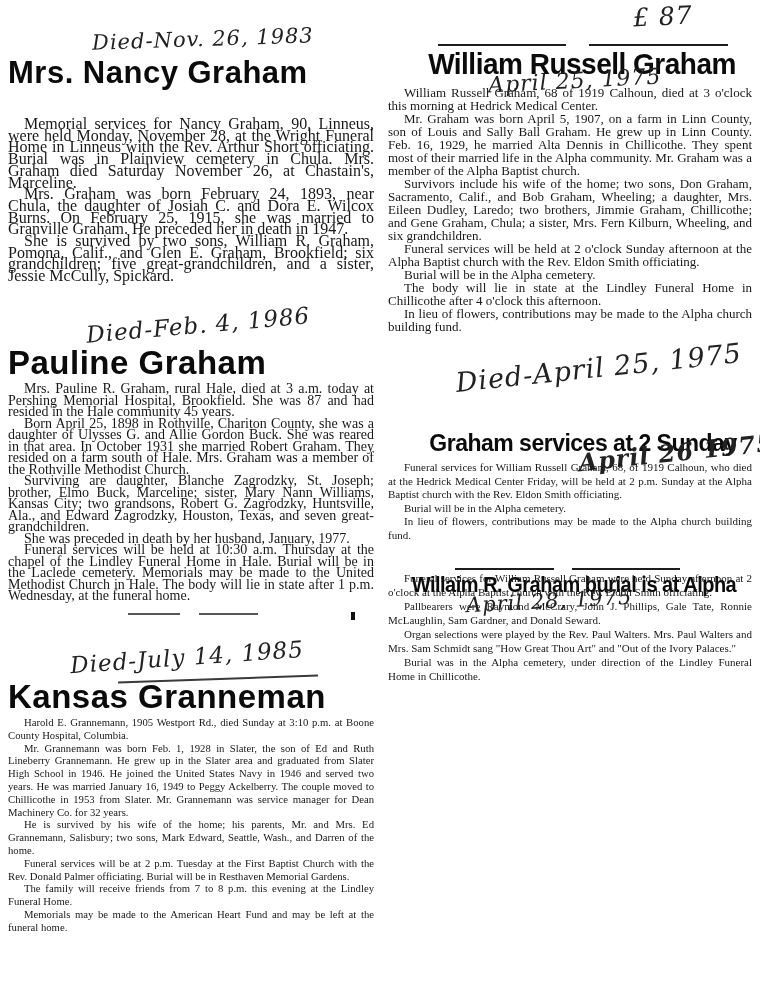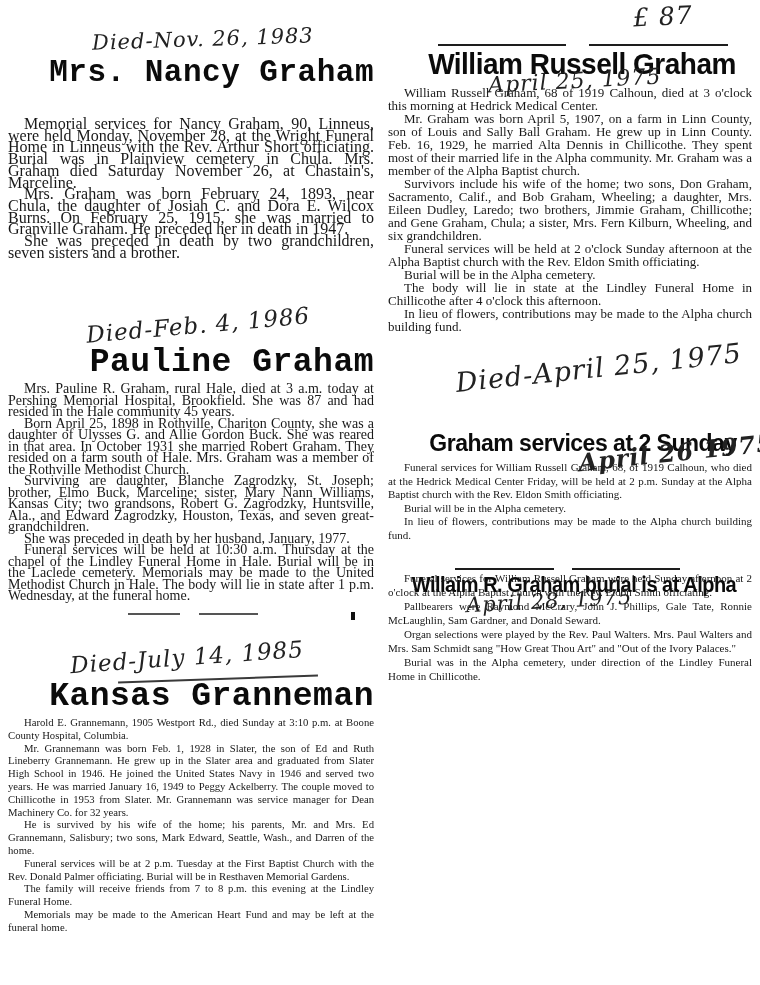--- a/index.html
+++ b/index.html
@@ -3,22 +3,22 @@
 <meta charset="utf-8">
 <style>
   html,body{margin:0;padding:0;background:#e8e8e8;}
   .page{
     position:relative;width:760px;height:985px;background:#ffffff;
     margin:0 auto;overflow:hidden;
     font-family:"Liberation Serif",serif;color:#161616;
   }
   .clip{position:absolute;}
   .headline-serif{
-    position:absolute;font-family:Liberation Mono, monospace;font-weight:bold;
-    text-align:right;color:#0b0b0b;line-height:1.0;letter-spacing:0.5px;
+    position:absolute;font-family:Liberation Sans, sans-serif;font-weight:bold;
+    text-align:left;color:#0b0b0b;line-height:1.0;letter-spacing:0.5px;
   }
   .headline-sans{
     position:absolute;font-family:"Liberation Sans",sans-serif;font-weight:bold;
     text-align:center;color:#0b0b0b;line-height:1.0;letter-spacing:-0.5px;
     transform:scaleY(1.08);
   }
   .body{
     position:absolute;text-align:justify;color:#181818;
     font-family:"Liberation Serif",serif;
   }
@@ -48,21 +48,21 @@
 <div class="page">
 
   <div class="hw" style="left:633px;top:2px;font-size:25px;transform:rotate(-3deg);">£ 87</div>
 
   <div class="clip">
     <div class="hw" style="left:92px;top:27px;font-size:21px;transform:rotate(-2deg);">Died-Nov. 26, 1983</div>
     <div class="headline-serif" style="left:8px;top:57px;width:366px;font-size:31px;">Mrs. Nancy Graham</div>
     <div class="body nancy-body">
       <p>Memorial services for Nancy Graham, 90, Linneus, were held Monday, November 28, at the Wright Funeral Home in Linneus with the Rev. Arthur Short officiating. Burial was in Plainview cemetery in Chula. Mrs. Graham died Saturday November 26, at Chastain's, Marceline.</p>
       <p>Mrs. Graham was born February 24, 1893, near Chula, the daughter of Josiah C. and Dora E. Wilcox Burns. On February 25, 1915, she was married to Granville Graham. He preceded her in death in 1947.</p>
-      <p>She was preceded in death by two grandchildren, seven sisters and a brother.</p>
+      <p>She is survived by two sons, William R. Graham, Pomona, Calif., and Glen E. Graham, Brookfield; six grandchildren; five great-grandchildren, and a sister, Jessie McCully, Spickard.</p>
     </div>
   </div>
 
   <div class="clip">
     <div class="hw" style="left:86px;top:312px;font-size:23px;transform:rotate(-5deg);">Died-Feb. 4, 1986</div>
     <div class="headline-serif" style="left:8px;top:346px;width:366px;font-size:33px;">Pauline Graham</div>
     <div class="body pauline-body">
       <p>Mrs. Pauline R. Graham, rural Hale, died at 3 a.m. today at Pershing Memorial Hospital, Brookfield. She was 87 and had resided in the Hale community 45 years.</p>
       <p>Born April 25, 1898 in Rothville, Chariton County, she was a daughter of Ulysses G. and Allie Gordon Buck. She was reared in that area. In October 1931 she married Robert Graham. They resided on a farm south of Hale. Mrs. Graham was a member of the Rothville Methodist Church.</p>
       <p>Surviving are daughter, Blanche Zagrodzky, St. Joseph; brother, Elmo Buck, Marceline; sister, Mary Nann Williams, Kansas City; two grandsons, Robert G. Zagrodzky, Huntsville, Ala., and Edward Zagrodzky, Houston, Texas, and seven great-grandchildren.</p>

